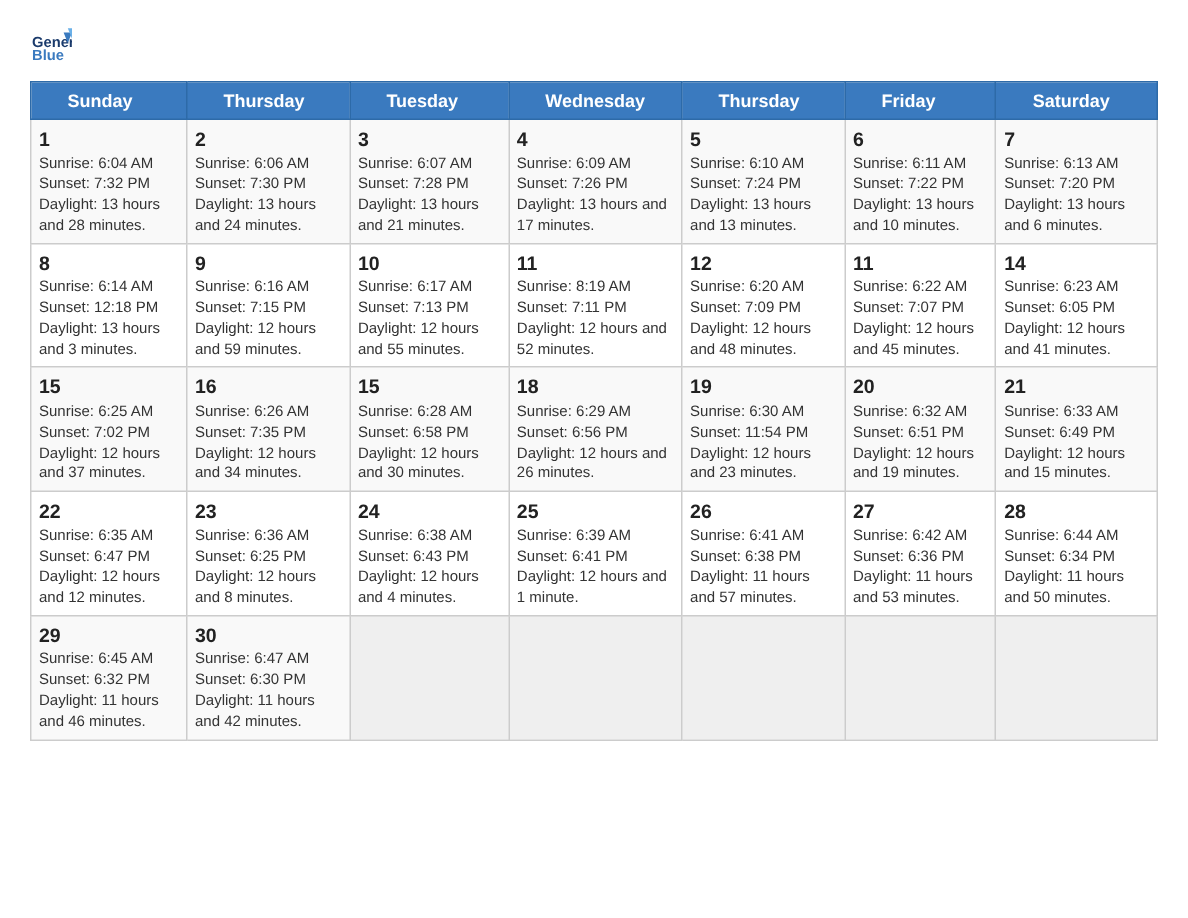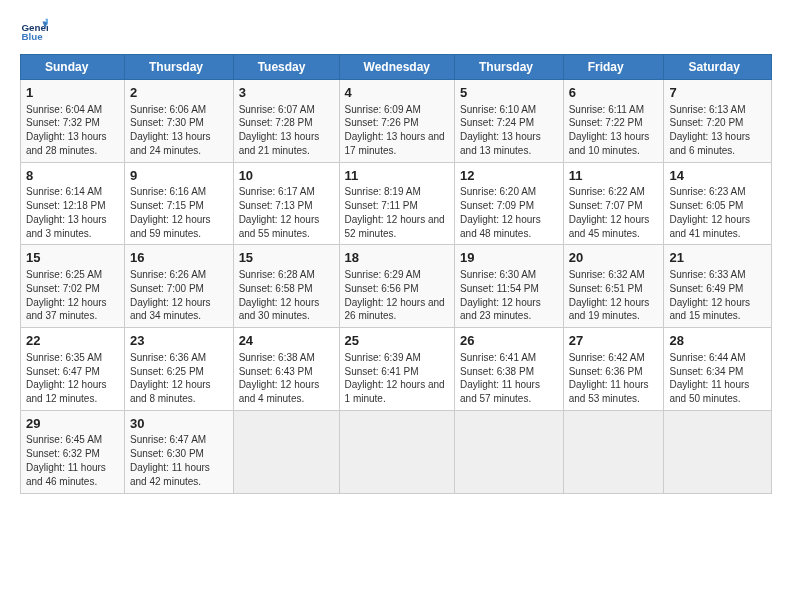--- a/index.html
+++ b/index.html
@@ -237,21 +237,21 @@
           <td>
             <span class="day-num">15</span>
             <div class="day-info">Sunrise: 6:25 AM
 Sunset: 7:02 PM
 Daylight: 12 hours
 and 37 minutes.</div>
           </td>
           <td>
             <span class="day-num">16</span>
             <div class="day-info">Sunrise: 6:26 AM
-Sunset: 7:00 PM
+Sunset: 7:35 PM
 Daylight: 12 hours
 and 34 minutes.</div>
           </td>
           <td>
             <span class="day-num">15</span>
             <div class="day-info">Sunrise: 6:28 AM
 Sunset: 6:58 PM
 Daylight: 12 hours
 and 30 minutes.</div>
           </td>

